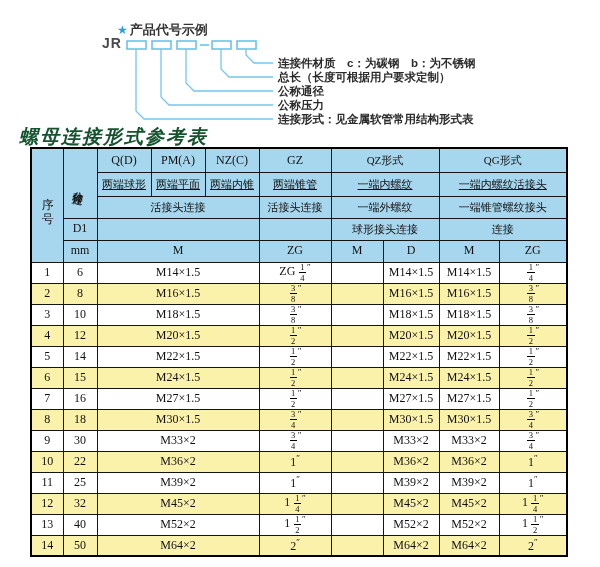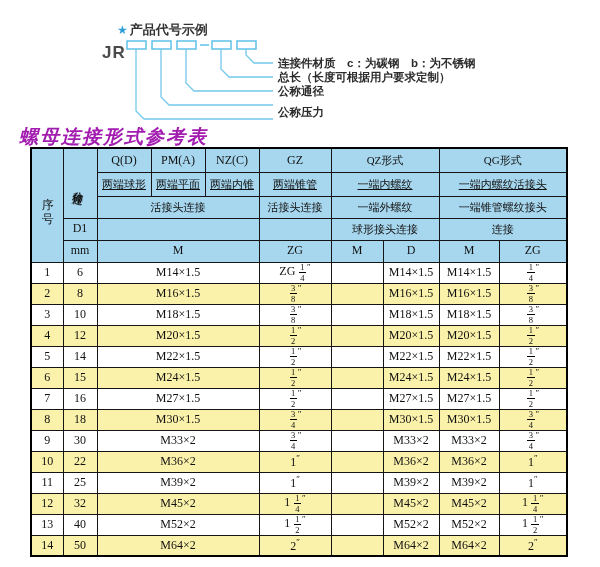--- a/index.html
+++ b/index.html
@@ -6,29 +6,29 @@
   body{
     width:600px;height:567px;overflow:hidden;background:#ffffff;
     font-family:"Liberation Serif","DejaVu Serif",serif;color:#111;
     position:relative;
   }
   
   .diagram{position:absolute;left:0;top:0;width:600px;height:148px;}
   .diagram-heading{position:absolute;left:117px;top:21px;font-size:13px;font-weight:bold;color:#333;
     font-family:"Liberation Sans","DejaVu Sans",sans-serif;}
   .diagram-heading .star{color:#2e9fd8;margin-right:2px;font-size:12px;}
-  .jr{position:absolute;left:102px;top:35px;font-size:17px;font-weight:bold;color:#4a4a4a;
-    letter-spacing:1px;font-family:"Liberation Sans","DejaVu Sans",sans-serif;margin-top:8px;}
+  .jr{position:absolute;left:102px;top:35px;font-size:14px;font-weight:bold;color:#4a4a4a;
+    letter-spacing:1px;font-family:"Liberation Sans","DejaVu Sans",sans-serif;}
   .diagram svg{position:absolute;left:0;top:0;}
   .dlabel{position:absolute;left:278px;height:13px;line-height:13px;font-size:11.5px;font-weight:bold;color:#2b2b2b;
     font-family:"Liberation Sans","DejaVu Sans",sans-serif;white-space:nowrap;}
-  .dlabel.l0{top:57px;} .dlabel.l1{top:71px;} .dlabel.l2{top:85px;} .dlabel.l3{top:106px;} .dlabel.l4{top:113px;}
+  .dlabel.l0{top:57px;} .dlabel.l1{top:71px;} .dlabel.l2{top:85px;} .dlabel.l3{top:99px;} .dlabel.l4{top:113px;}
   
   .tbl-title{position:absolute;left:19px;top:124px;font-size:19px;font-weight:bold;font-style:italic;
-    letter-spacing:2px;color:#a21caf;}
+    letter-spacing:2px;color:#14532d;}
   
   .tblwrap{position:absolute;left:30px;top:147px;}
   table{border-collapse:collapse;table-layout:fixed;width:536px;border:2px solid #000;}
   td{border:1px solid #151515;text-align:center;vertical-align:middle;padding:0;overflow:hidden;
      font-size:12px;line-height:1.1;}
   thead td{background:#a7d7ee;}
   thead .cn{font-size:11px;}
   tr.hr1{height:24px;} tr.hr2{height:24px;text-decoration:underline;} tr.hr3{height:22px;} tr.hr4{height:22px;} tr.hr5{height:22px;}
   tbody tr{height:21px;background:#ffffff;}
   tbody tr:nth-child(even){background:#faf1aa;}
@@ -64,20 +64,21 @@
       <polyline points="221,49 221,69 229,77 273,77"></polyline>
       <polyline points="186,49 186,83 194,91 273,91"></polyline>
       <polyline points="161,49 161,97 169,105 273,105"></polyline>
       <polyline points="136,49 136,111 144,119 273,119"></polyline>
     </g>
   </svg>
   <div class="dlabel l1">总长（长度可根据用户要求定制）</div>
   <div class="dlabel l0">连接件材质　c：为碳钢　b：为不锈钢</div>
   <div class="dlabel l2">公称通径</div>
   <div class="dlabel l3">公称压力</div>
+  <div class="dlabel l4">连接形式：见金属软管常用结构形式表</div>
 </div>
 
 <div class="tbl-title">螺母连接形式参考表</div>
 
 <div class="tblwrap">
 <table>
   <colgroup>
     <col style="width:32px">
         <col style="width:34px">
     <col style="width:54px">

